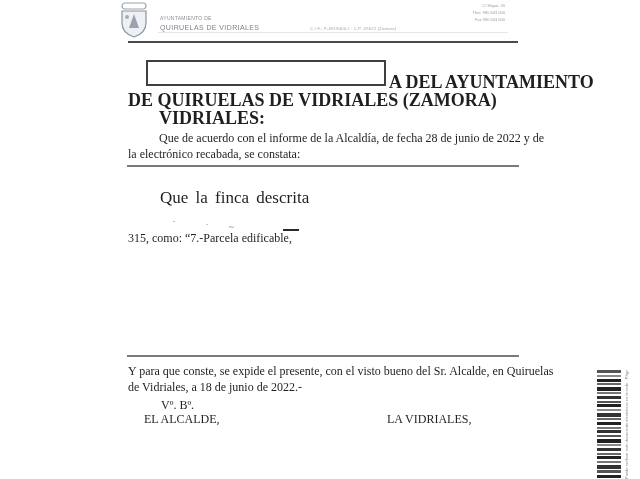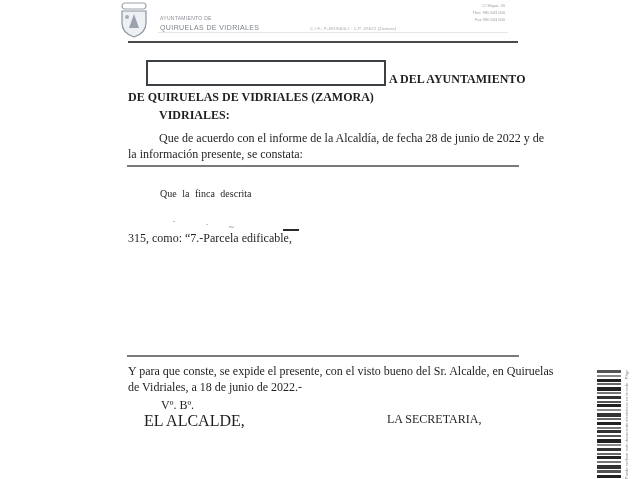--- a/index.html
+++ b/index.html
@@ -53,41 +53,41 @@
     .rule-mid { left: 127px; top: 165px; width: 392px; height: 2px; background: #7a7a7a; }
     .rule-bot { left: 127px; top: 355px; width: 392px; height: 2px; background: #7a7a7a; }
 
     
     .redact-box {
       left: 146px; top: 60px; width: 240px; height: 26px;
       border: 2px solid #3c4146; box-sizing: border-box; background: #ffffff;
     }
 
     .bold { font-weight: bold; }
-    .t13 { font-size: 12px; }
+    .t13 { font-size: 18px; }
     .line1 { left: 389px; top: 72px; }
     .line2 { left: 128px; top: 90px; }
     .cert  { left: 159px; top: 108px; }
     .p1a { left: 159px; top: 131px; font-size: 12px; }
     .p1b { left: 128px; top: 147px; font-size: 12px; }
-    .p2  { left: 160px; top: 188px; font-size: 10px; word-spacing: 3px; }
+    .p2  { left: 160px; top: 188px; font-size: 17px; word-spacing: 3px; }
     .p3  { left: 128px; top: 231px; font-size: 12px; }
     .tilde {
       left: 229px; top: 222px; font-size: 9px; color: #555;
     }
     .overbar {
       left: 283px; top: 229px; width: 16px; height: 2px; background: #2a2a2a;
     }
     .faint-dot1 { left: 173px; top: 221px; width: 2px; height: 1px; background: #bbb; }
     .faint-dot2 { left: 206px; top: 224px; width: 2px; height: 1px; background: #ccc; }
 
     .p4a { left: 128px; top: 364px; font-size: 12px; }
     .p4b { left: 128px; top: 380px; font-size: 12px; }
     .vb  { left: 161px; top: 398px; font-size: 12px; }
-    .alcalde { left: 144px; top: 412px; font-size: 16px; }
+    .alcalde { left: 144px; top: 412px; font-size: 12px; }
     .secretaria { left: 387px; top: 412px; font-size: 12px; }
 
     
     .barcode {
       left: 597px; top: 370px; width: 24px; height: 109px;
       display: flex; flex-direction: column;
     }
     .barcode span { display: block; width: 100%; }
     .barcode-text {
       left: 624px; top: 370px; width: 8px; height: 109px;
@@ -118,36 +118,36 @@
   <div>Fax 980 643 000</div>
 </div>
 <div class="abs rule rule-top"></div>
 
 <div class="abs redact-box"></div>
 <div class="abs bold t13 line1">A DEL AYUNTAMIENTO</div>
 <div class="abs bold t13 line2">DE QUIRUELAS DE VIDRIALES (ZAMORA)</div>
 <div class="abs bold t13 cert">VIDRIALES:</div>
 
 <div class="abs p1a">Que de acuerdo con el informe de la Alcaldía, de fecha 28  de junio de 2022 y de</div>
-<div class="abs p1b">la información presente, se constata:</div>
+<div class="abs p1b">la electrónico recabada, se constata:</div>
 <div class="abs rule-mid"></div>
 
 <div class="abs p2">Que la finca descrita</div>
 <div class="abs faint-dot1"></div>
 <div class="abs faint-dot2"></div>
 <div class="abs tilde">~</div>
 <div class="abs overbar"></div>
 <div class="abs p3">315, como: “7.-Parcela edificable,</div>
 
 <div class="abs rule-bot"></div>
 <div class="abs p4a">Y para que conste, se expide el presente, con el visto bueno del Sr. Alcalde, en Quiruelas</div>
 <div class="abs p4b">de Vidriales, a  18 de junio de 2022.-</div>
 <div class="abs vb">Vº. Bº.</div>
 <div class="abs alcalde">EL ALCALDE,</div>
-<div class="abs secretaria">LA SECRETARIA,</div>
+<div class="abs secretaria">LA VIDRIALES,</div>
 
 <div class="abs barcode">
   <span style="height:3px;background:#555"></span>
     <span style="height:2px;background:#fff"></span>
   <span style="height:2px;background:#888"></span>
     <span style="height:2px;background:#fff"></span>
   <span style="height:3px;background:#222"></span>
     <span style="height:1px;background:#fff"></span>
   <span style="height:2px;background:#666"></span>
     <span style="height:2px;background:#fff"></span>

